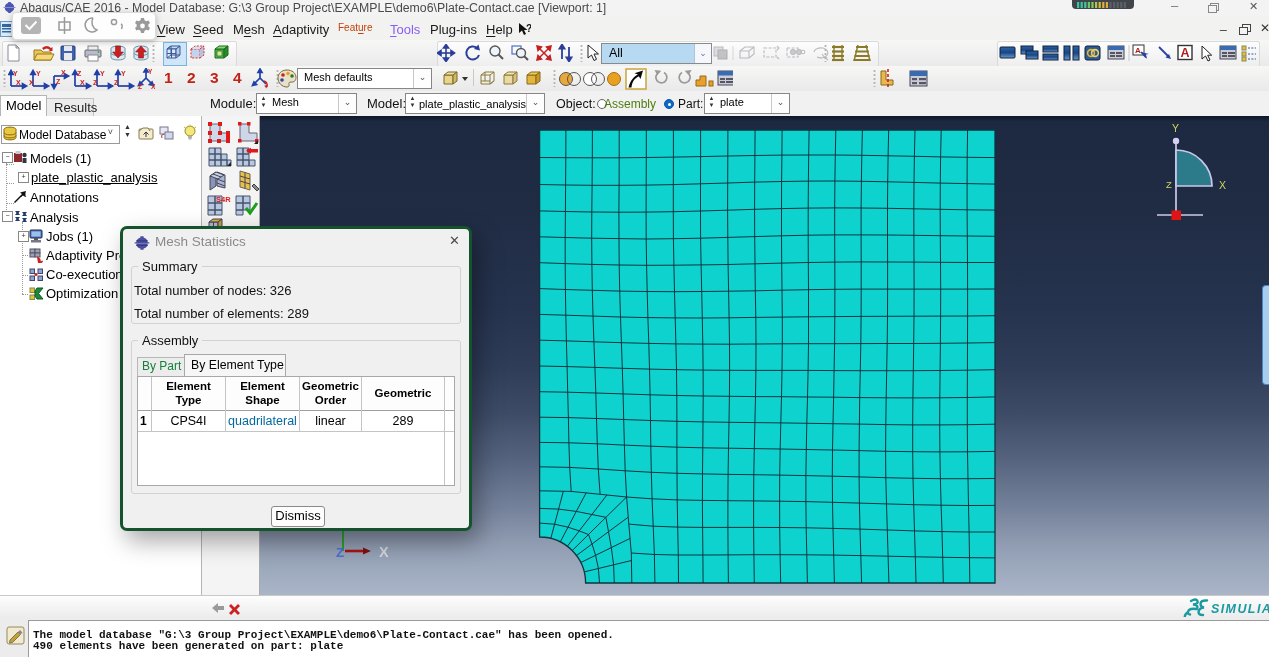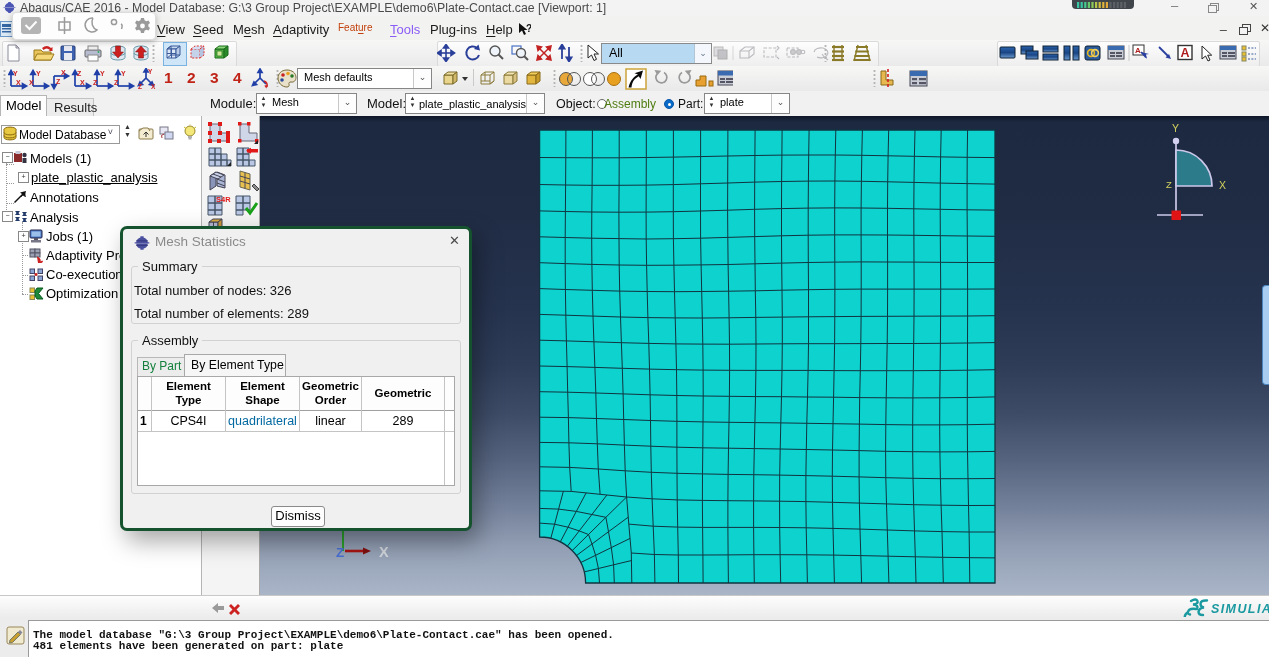--- a/index.html
+++ b/index.html
@@ -776,21 +776,21 @@
 </svg>
 
 <div class="ab" style="left:0;top:618px;width:1269px;height:39px;background:#ececec"></div>
 <svg class="ab" style="left:6px;top:626px" width="20" height="20">
     <rect x="1" y="1" width="17" height="17" rx="2" fill="#f0ead0" stroke="#99885a"></rect>
     <path d="M4 14 l8 -8 l2.5 2.5 l-8 8 l-3 0.5 Z" fill="#c8a030" stroke="#776"></path>
     <path d="M12 6 l2 -2 l2.5 2.5 l-2 2 Z" fill="#889"></path>
   </svg>
 <div class="ab" style="left:28px;top:620px;width:1240px;height:36px;background:#fff;border:1px solid #9a9a9a"></div>
 <div class="tx" style="left:33px;top:629px;font-size:11px;font-weight:bold;font-family:'Liberation Mono',monospace;color:#111">The model database "G:\3 Group Project\EXAMPLE\demo6\Plate-Contact.cae" has been opened.</div>
-<div class="tx" style="left:33px;top:640px;font-size:11px;font-weight:bold;font-family:'Liberation Mono',monospace;color:#111">481 elements have been generated on part: plate</div>
+<div class="tx" style="left:33px;top:640px;font-size:11px;font-weight:bold;font-family:'Liberation Mono',monospace;color:#111">490 elements have been generated on part: plate</div>
 
 <div class="ab" style="left:120px;top:226px;width:346px;height:299px;background:#f0f0f0;border:3px solid #14532d;border-radius:7px;box-shadow:6px 10px 24px rgba(0,0,0,0.35);z-index:30">
 <svg class="ab" style="left:11px;top:6px" width="16" height="16" viewBox="0 0 14 14">
       <g fill="#4a4f9e">
         <path d="M2 6.4 C2 4.2 3.6 2.6 5.6 2.1 L5.6 1 L8.4 1 L8.4 2.1 C10.4 2.6 12 4.2 12 6.4 L13.4 6.4 L13.4 7 L0.6 7 L0.6 6.4 Z"></path>
         <path d="M2 7.6 C2 9.8 3.6 11.4 5.6 11.9 L5.6 13 L8.4 13 L8.4 11.9 C10.4 11.4 12 9.8 12 7.6 L13.4 7.6 L13.4 7.2 L0.6 7.2 L0.6 7.6 Z"></path>
       </g>
       <rect x="2" y="4.6" width="10" height="1" fill="#353a80"></rect>
       <rect x="2" y="8.6" width="10" height="1" fill="#353a80"></rect>
     </svg>

